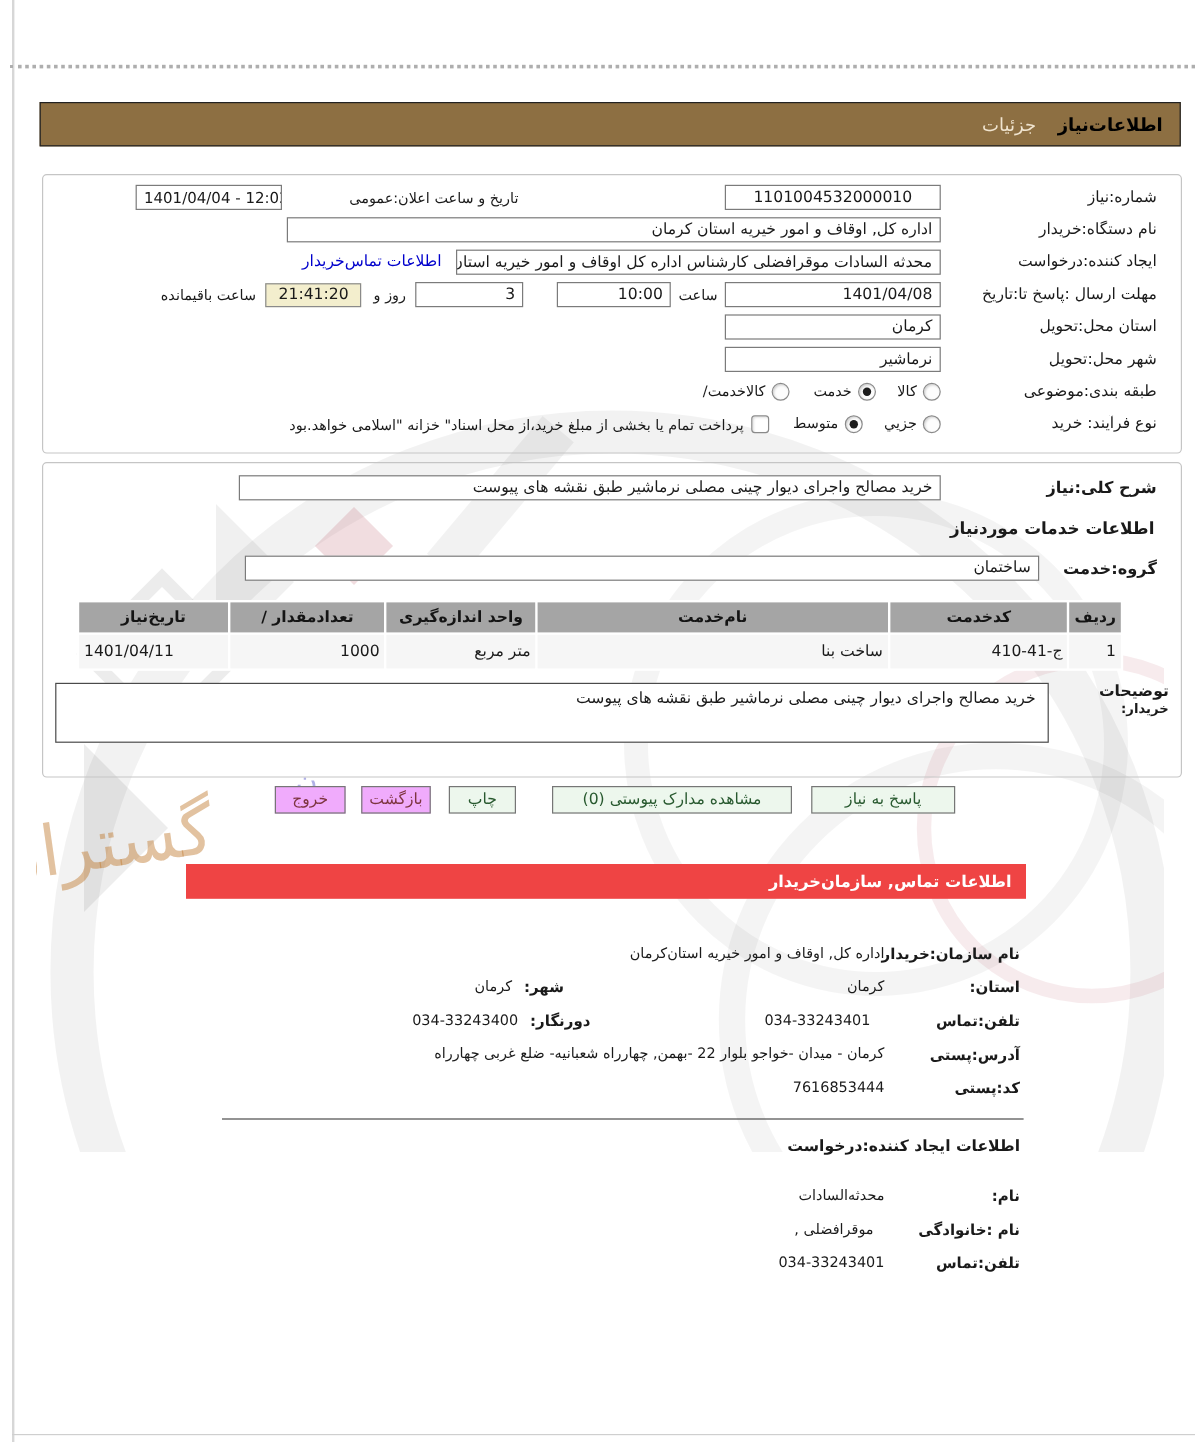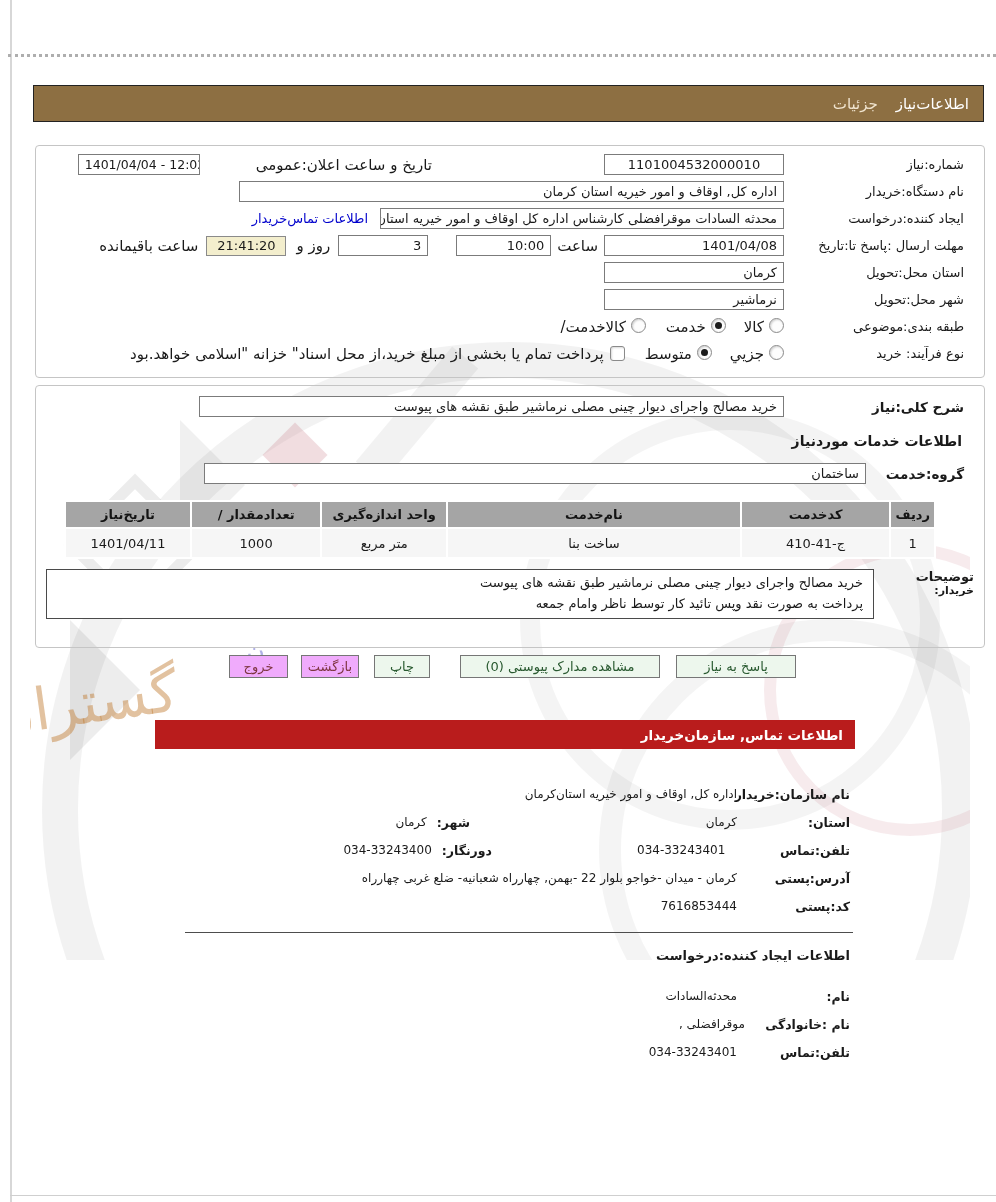--- a/index.html
+++ b/index.html
@@ -13,50 +13,50 @@
 
   
   .vline{left:10px;top:0;width:2px;height:1202px;background:#d7d7d7;}
   .dotline{left:8px;top:54px;width:988px;height:0;border-top:3px dotted #aeaeae;}
   .bottomline{left:10px;top:1195px;width:986px;height:1px;background:#cfcfcf;}
 
   
   .bar1{left:33px;top:85px;width:951px;height:37px;background:#8D6F42;border:1px solid #222;
         display:flex;align-items:center;padding-right:14px;gap:18px;}
   .tab{font-size:15px;color:#f0e4cf;cursor:pointer;white-space:nowrap;}
-  .tab.active{color:#ffffff;font-weight:normal;}
-  .bar2{left:155px;top:720px;width:700px;height:29px;background:#b91c1c;display:flex;align-items:center;
+  .tab.active{color:#000000;font-weight:bold;}
+  .bar2{left:155px;top:720px;width:700px;height:29px;background:#ef4444;display:flex;align-items:center;
         padding-right:12px;color:#fff;font-weight:bold;font-size:13.5px;}
 
   
   .panel{border:1px solid #c5c5c5;border-radius:4px;background:transparent;}
   .panel1{left:35px;top:145px;width:950px;height:233px;padding-top:8px;display:flex;flex-direction:column;gap:6px;}
   .panel2{left:35px;top:385px;width:950px;height:263px;}
 
   .r{display:flex;align-items:center;height:21px;}
   .flabel{width:200px;padding-right:20px;box-sizing:border-box;font-size:13px;white-space:nowrap;overflow:hidden;}
   .ibox{border:1px solid #7b7b7b;background:#fff;height:21px;line-height:19px;font-size:13px;
         padding:0 6px;box-sizing:border-box;white-space:nowrap;overflow:hidden;}
-  .slabel{font-size:15px;white-space:nowrap;}
+  .slabel{font-size:12px;white-space:nowrap;}
   .count{border:1px solid #8a8a8a;background:#F3EECD;height:20px;line-height:18px;font-size:13px;box-sizing:border-box;}
   .link{color:#0000CC;font-size:13px;text-decoration:none;white-space:nowrap;cursor:pointer;}
 
   .radio{width:13px;height:13px;border:1px solid #8a8a8a;border-radius:50%;background:#fdfdfd;
          display:inline-block;position:relative;flex:0 0 auto;box-shadow:inset 1px 1px 2px rgba(0,0,0,.18);}
   .radio.on::after{content:"";position:absolute;inset:3px;border-radius:50%;background:#1c1c1c;}
   .cbx{width:13px;height:13px;border:1px solid #8a8a8a;border-radius:3px;background:#fff;flex:0 0 auto;
        box-shadow:inset 1px 1px 2px rgba(0,0,0,.15);}
   .item{display:flex;align-items:flex-start;gap:5px;}
 
   
   .p2row{display:flex;align-items:center;}
   .blabel{box-sizing:border-box;font-size:13.5px;font-weight:bold;white-space:nowrap;}
   .stbl{border-collapse:separate;border-spacing:2px;background:#fff;margin:16px 48px 0 28px;font-size:13px;}
   .stbl th{background:#A5A5A5;color:#141414;font-weight:bold;height:25px;padding:0 4px;}
-  .stbl td{background:#f6f6f6;height:28px;text-align:center;padding:0 4px;}
+  .stbl td{background:#f6f6f6;height:28px;padding:0 4px;}
   .notesbox{border:1px solid #4a4a4a;background:#fff;height:50px;box-sizing:border-box;
             padding:3px 10px;font-size:13px;line-height:1.6;overflow:hidden;}
 
   
   .btnrow{left:35px;top:654px;width:950px;display:flex;align-items:center;height:24px;}
   .btn{height:23px;line-height:21px;text-align:center;font-size:13px;border:1px solid #767676;
        box-sizing:border-box;cursor:pointer;white-space:nowrap;}
   .btn.g{background:#EDF7ED;color:#28592f;}
   .btn.p{background:#f0abfc;color:#7d3540;}
 
@@ -202,21 +202,20 @@
         </tr>
       </tbody>
     </table>
     <div class="p2row" style="margin-top:10px;align-items:flex-start">
       <span style="width:110px;padding-right:10px;box-sizing:border-box">
         <span class="blabel" style="display:block;font-size:13px">توضیحات</span>
         <span class="blabel" style="display:block;font-size:11px">خریدار:</span>
       </span>
       <div class="notesbox tar" style="width:828px">
         <div>خرید مصالح واجرای دیوار چینی مصلی نرماشیر طبق نقشه های پیوست</div>
-        <div>پرداخت به صورت نقد وپس تائید کار توسط ناظر وامام جمعه</div>
       </div>
     </div>
   </div>
 
   <div class="abs btnrow z1">
     <div class="btn g" style="width:120px;margin-right:189px">پاسخ به نیاز</div>
     <div class="btn g" style="width:200px;margin-right:16px">مشاهده مدارک پیوستی (0)</div>
     <div class="btn g" style="width:56px;margin-right:30px">چاپ</div>
     <div class="btn p" style="width:58px;margin-right:15px">بازگشت</div>
     <div class="btn p" style="width:59px;margin-right:13px">خروج</div>
@@ -256,21 +255,21 @@
   <div class="abs sep z1"></div>
 
   <div class="abs crwrap z1">
     <div class="ctitle">اطلاعات ایجاد کننده:درخواست</div>
     <div class="crow">
       <span class="clabel">نام:</span>
       <span style="margin-right:8px">محدثه‌السادات</span>
     </div>
     <div class="crow">
       <span class="clabel">نام :خانوادگی</span>
-      <span style="margin-right:0">موقرافضلی ,</span>
+      <span style="margin-right:17px">موقرافضلی ,</span>
     </div>
     <div class="crow">
       <span class="clabel">تلفن:تماس</span>
       <span class="ltr" style="margin-right:8px">034-33243401</span>
     </div>
   </div>
 
 </div>
 
 </body></html>

